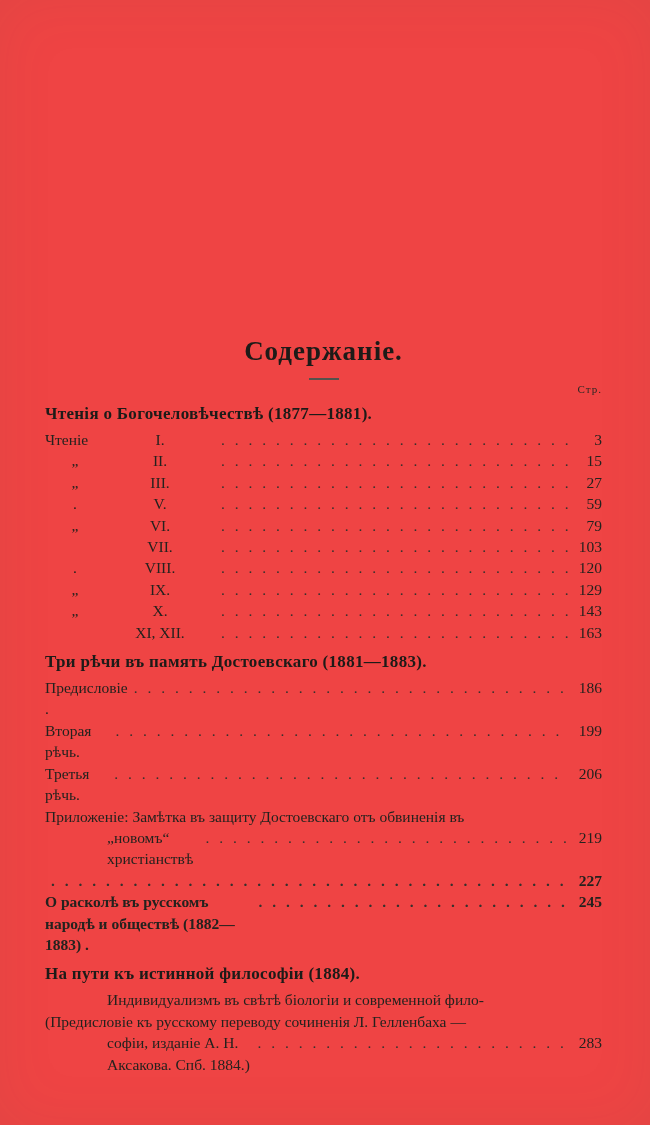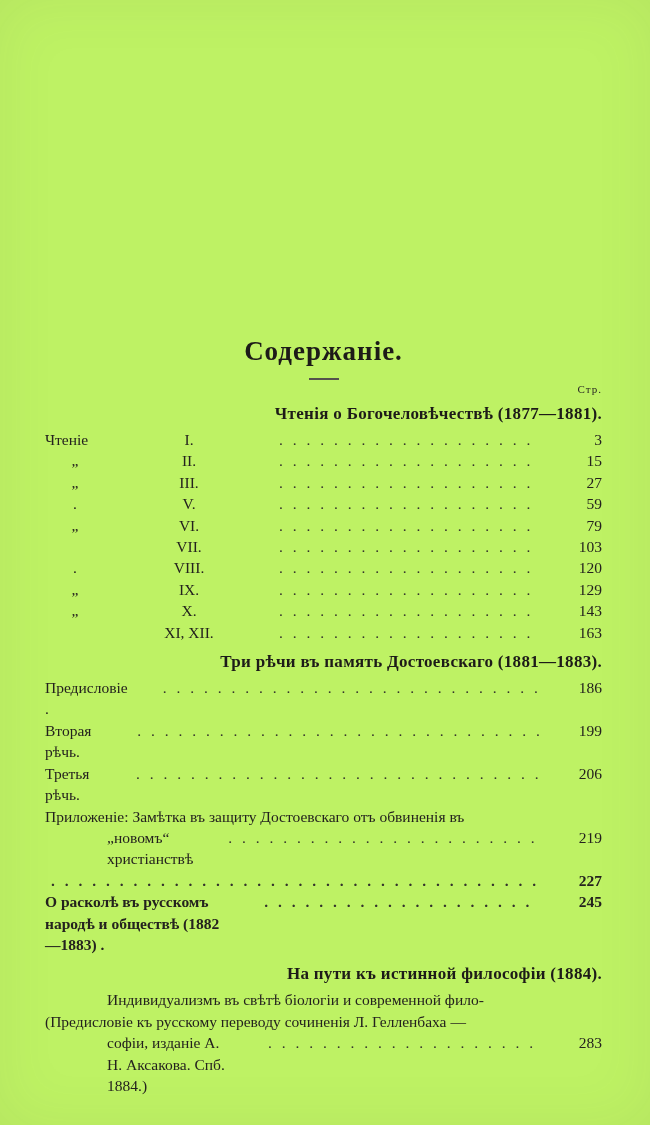--- a/index.html
+++ b/index.html
@@ -12,21 +12,21 @@
 
   body {
     background: #e7e6e1;
     font-family: "Liberation Serif", "DejaVu Serif", serif;
   }
 
   .page {
     position: relative;
     width: 650px;
     height: 1125px;
-    background: #bef264;
+    background: #ef4444;
     color: #24221e;
     padding: 336px 48px 0 45px;
     box-shadow: inset 0 0 60px rgba(90,85,70,0.08);
   }
 
   .doc-title {
     text-align: center;
     font-size: 27px;
     font-weight: bold;
     letter-spacing: 1px;
@@ -42,36 +42,35 @@
   .page-col-header {
     text-align: right;
     font-size: 11px;
     font-weight: normal;
     letter-spacing: 1px;
     margin-top: 3px;
     color: #2a2824;
   }
 
   .section-heading {
-    text-align: right;
+    text-align: left;
     font-size: 17px;
     font-weight: bold;
     letter-spacing: 0.3px;
     margin: 9px 0 5px;
     color: #1d1b18;
   }
 
   .toc-entry { font-size: 15.5px; }
   .toc-entry.bold { font-weight: bold; }
 
   .toc-line {
     display: flex;
     align-items: baseline;
     line-height: 21.4px;
-    gap: 29px;
   }
 
   .toc-line.cont { padding-left: 62px; }
 
   .prefix {
     flex: none;
     width: 60px;
   }
   .prefix.ditto { text-align: center; }
 

